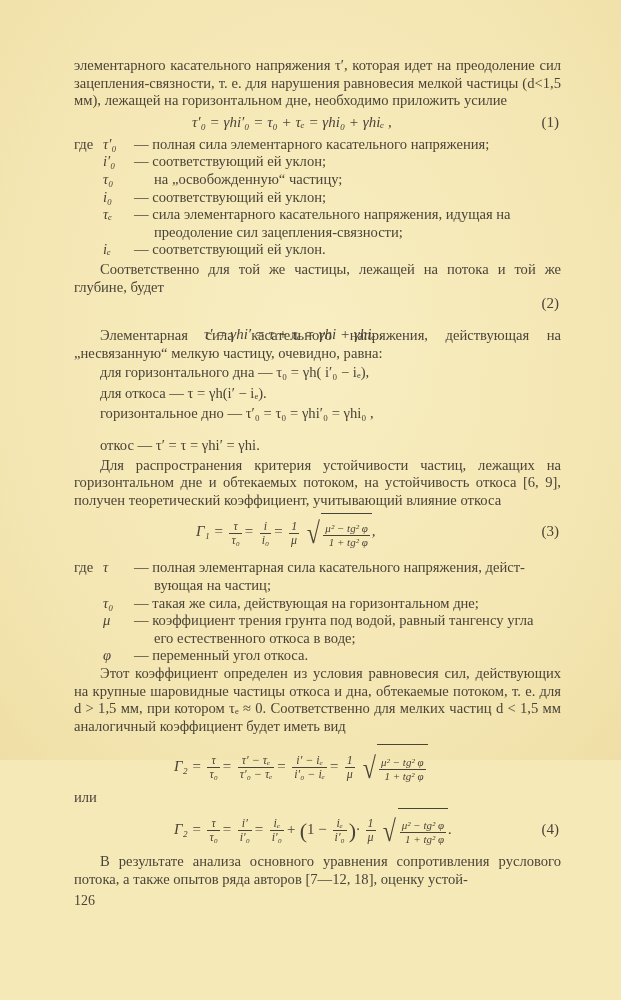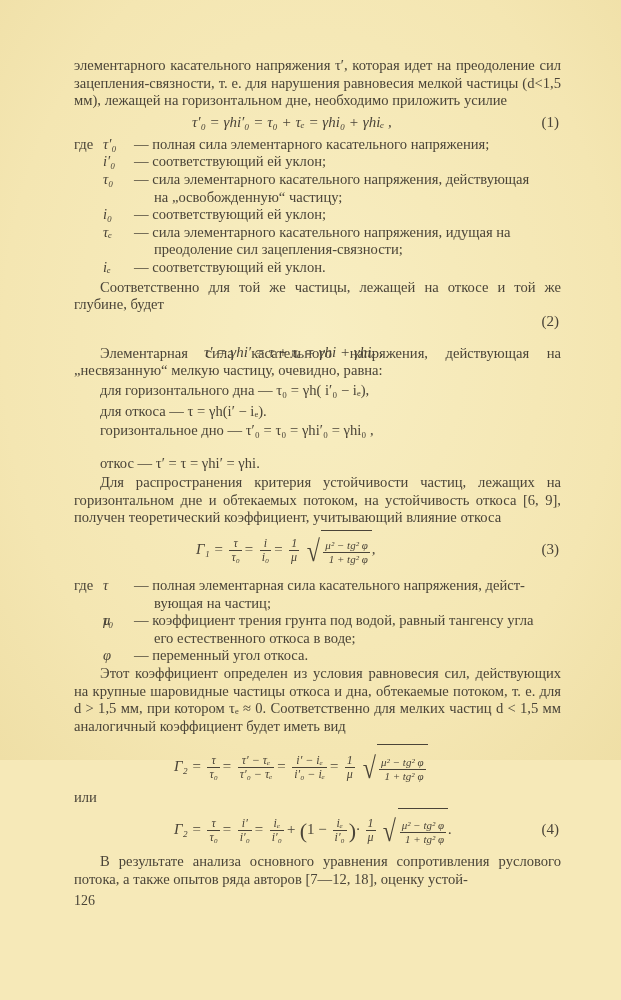--- a/index.html
+++ b/index.html
@@ -47,27 +47,27 @@
   <div class="col" style="top:57px;">
     <p class="p">элементарного касательного напряжения τ′, которая идет на преодоление сил зацепления-связности, т. е. для нарушения равновесия мелкой частицы (d&lt;1,5 мм), лежащей на горизонтальном дне, необходимо приложить усилие</p>
     <div class="eq" style="margin-top:1px;">
       <span class="body" style="left:118px;">τ′₀ = γhi′₀ = τ₀ + τₑ = γhi₀ + γhiₑ ,</span>
       <span class="num">(1)</span>
     </div>
 
     <div class="defs" style="margin-top:3px;">
       <div class="def"><span class="lead">где</span><span class="sym">τ′₀</span><span>— полная сила элементарного касательного напряжения;</span></div>
       <div class="def"><span class="sym">i′₀</span><span>— соответствующий ей уклон;</span></div>
-      <div class="def"><span class="sym">τ₀</span><span>— сила элементарного касательного напряжения, действующая</span><span class="cont">на „освобожденную“ частицу;</span></div>
+      <div class="def"><span class="sym">τ₀</span><span class="cont">на „освобожденную“ частицу;</span></div>
       <div class="def"><span class="sym">i₀</span><span>— соответствующий ей уклон;</span></div>
       <div class="def"><span class="sym">τₑ</span><span>— сила элементарного касательного напряжения, идущая на</span><span class="cont">преодоление сил зацепления-связности;</span></div>
       <div class="def"><span class="sym">iₑ</span><span>— соответствующий ей уклон.</span></div>
     </div>
 
-    <p class="p ind" style="margin-top:2px;">Соответственно для той же частицы, лежащей на откосе и той же глубине, будет</p>
+    <p class="p ind" style="margin-top:2px;">Соответственно для той же частицы, лежащей на потока и той же глубине, будет</p>
     <div class="eq" style="margin-top:-4px;">
       <span class="body" style="left:130px;margin-top:31px;">τ′ = γhi′ = τ + τₑ = γhi + γhiₑ .</span>
       <span class="num">(2)</span>
     </div>
 
     <p class="p ind" style="margin-top:13px;">Элементарная сила касательного напряжения, действующая на „несвязанную“ мелкую частицу, очевидно, равна:</p>
     <p class="p ind" style="margin-top:2px;">для горизонтального дна — τ₀ = γh( i′₀ − iₑ),</p>
     <p class="p ind" style="margin-top:3px;">для откоса — τ = γh(i′ − iₑ).</p>
     <p class="p ind" style="margin-top:2px;">горизонтальное дно — τ′₀ = τ₀ = γhi′₀ = γhi₀ ,</p>
     <p class="p ind" style="margin-top:15px;">откос — τ′ = τ = γhi′ = γhi.</p>
@@ -79,21 +79,21 @@
         <span class="frac"><span class="n">τ</span><span class="d">τ₀</span></span>=
         <span class="frac"><span class="n">i</span><span class="d">i₀</span></span>=
         <span class="frac"><span class="n">1</span><span class="d">μ</span></span>
         <span class="sqrt">√</span><span class="rad"><span class="frac"><span class="n">μ² − tg² φ</span><span class="d">1 + tg² φ</span></span></span><span>,</span>
       </span>
       <span class="num">(3)</span>
     </div>
 
     <div class="defs" style="margin-top:8px;">
       <div class="def"><span class="lead">где</span><span class="sym">τ</span><span>— полная элементарная сила касательного напряжения, дейст-</span><span class="cont">вующая на частиц;</span></div>
-      <div class="def"><span class="sym">τ₀</span></div>
+      <div class="def"><span class="sym">τ₀</span><span>— такая же сила, действующая на горизонтальном дне;</span></div>
       <div class="def"><span class="sym">μ</span><span>— коэффициент трения грунта под водой, равный тангенсу угла</span><span class="cont">его естественного откоса в воде;</span></div>
       <div class="def"><span class="sym">φ</span><span>— переменный угол откоса.</span></div>
     </div>
 
     <p class="p ind">Этот коэффициент определен из условия равновесия сил, действующих на крупные шаровидные частицы откоса и дна, обтекаемые потоком, т. е. для d &gt; 1,5 мм, при котором τₑ ≈ 0. Соответственно для мелких частиц d &lt; 1,5 мм аналогичный коэффициент будет иметь вид</p>
 
     <div class="eq" style="height:46px; line-height:46px; margin-top:8px;">
       <span class="body" style="left:100px;">
         <span>Γ₂ =</span>
         <span class="frac"><span class="n">τ</span><span class="d">τ₀</span></span>=

